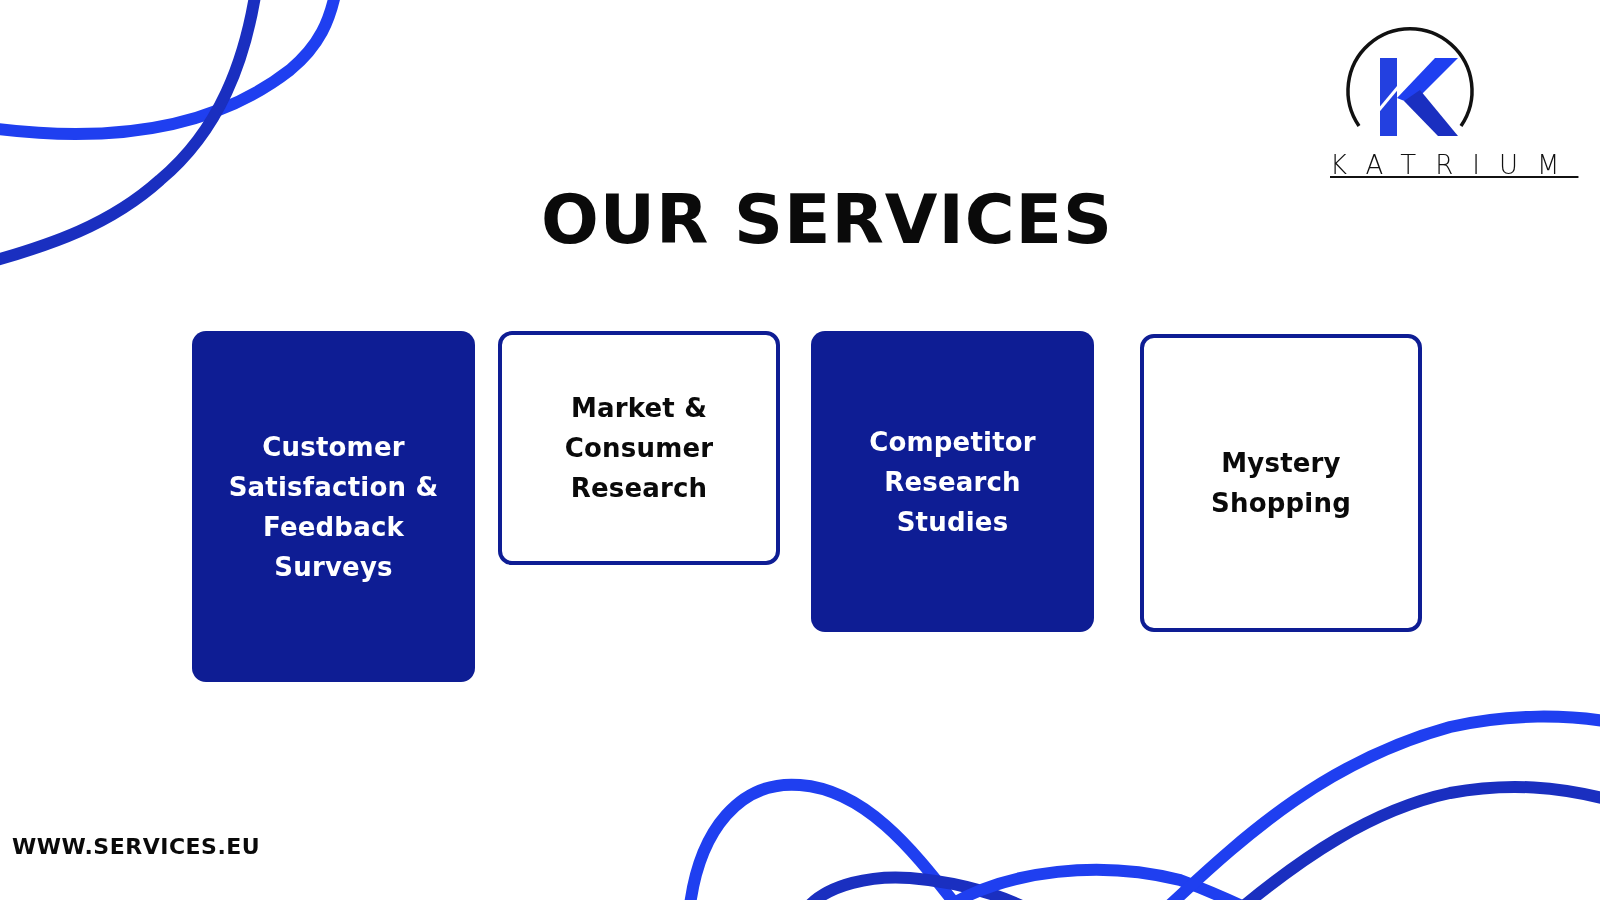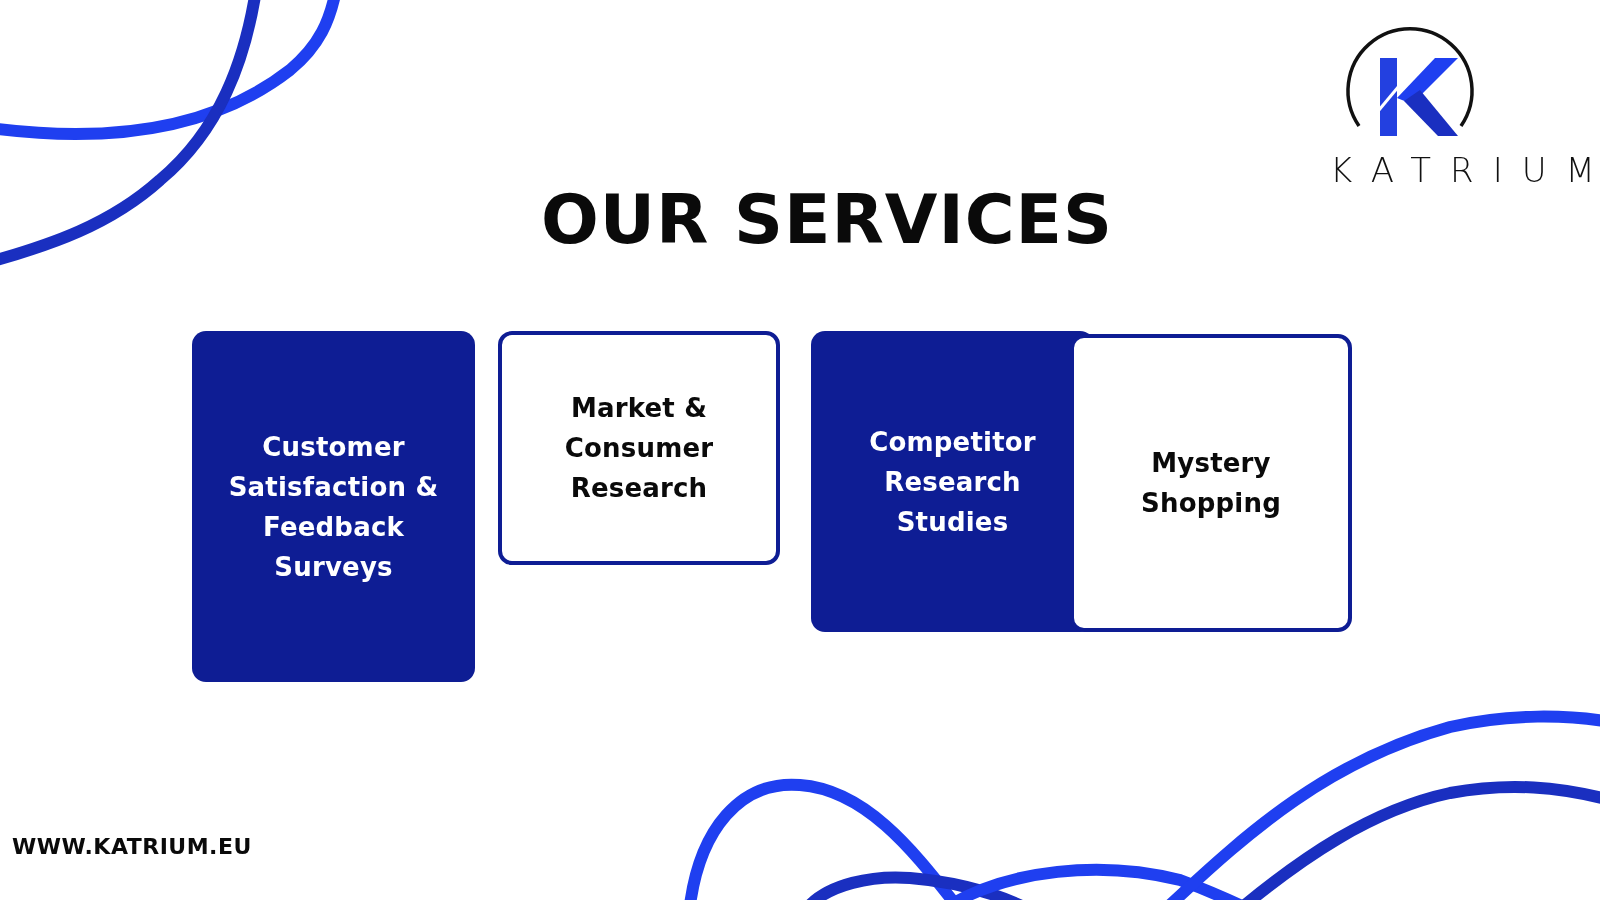--- a/index.html
+++ b/index.html
@@ -5,22 +5,22 @@
     * { margin: 0; padding: 0; box-sizing: border-box; }
     html, body { width: 1600px; height: 900px; overflow: hidden; background: #ffffff; }
     body { position: relative; font-family: "DejaVu Sans", "Liberation Sans", sans-serif; }
 
     .deco { position: absolute; left: 0; top: 0; width: 1600px; height: 900px; pointer-events: none; }
 
     .logo { position: absolute; left: 1300px; top: 18px; width: 250px; height: 170px; }
     .logo svg { position: absolute; left: 0; top: 0; }
     .logo-word {
       position: absolute; left: 30px; top: 132px; width: 220px;
-      font-family: "DejaVu Sans", sans-serif; font-weight: 300; font-size: 34px;
-      letter-spacing: 19px; color: #111111;
+      font-family: "DejaVu Sans", sans-serif; font-weight: 300; font-size: 26px;
+      letter-spacing: 19px; color: #111111; text-decoration: underline;
     }
 
     .title {
       position: absolute; left: 0; top: 180px; width: 1566px; text-align: center;
       font-family: "DejaVu Sans", sans-serif; font-weight: bold; font-size: 68px;
       color: #0a0a0a; letter-spacing: 1px; margin-left: 44px;
     }
 
     .card {
       position: absolute; border-radius: 14px;
@@ -76,18 +76,18 @@
 <div class="card outline" style="left:498px; top:331px; width:282px; height:234px;">
   <div class="card-label">Market &amp;
 Consumer
 Research</div>
 </div>
 <div class="card filled" style="left:811px; top:331px; width:283px; height:301px;align-items:center;">
   <div class="card-label">Competitor
 Research
 Studies</div>
 </div>
-<div class="card outline" style="left:1070px; top:334px; width:282px; height:298px;">
+<div class="card outline" style="left:1140px; top:334px; width:282px; height:298px;">
   <div class="card-label">Mystery
 Shopping</div>
 </div>
 
-<div class="website">WWW.KATRIUM.EU</div>
+<div class="website">WWW.SERVICES.EU</div>
 
 </body></html>

